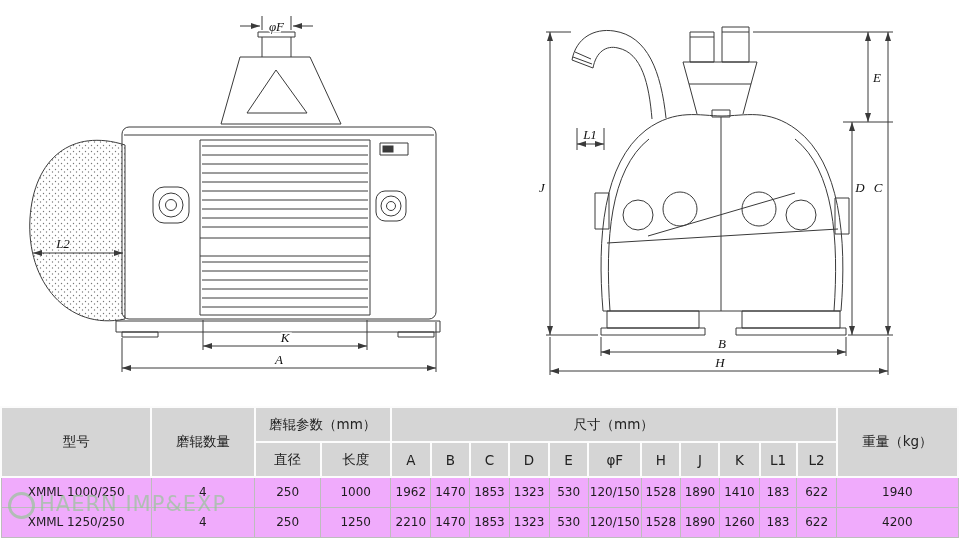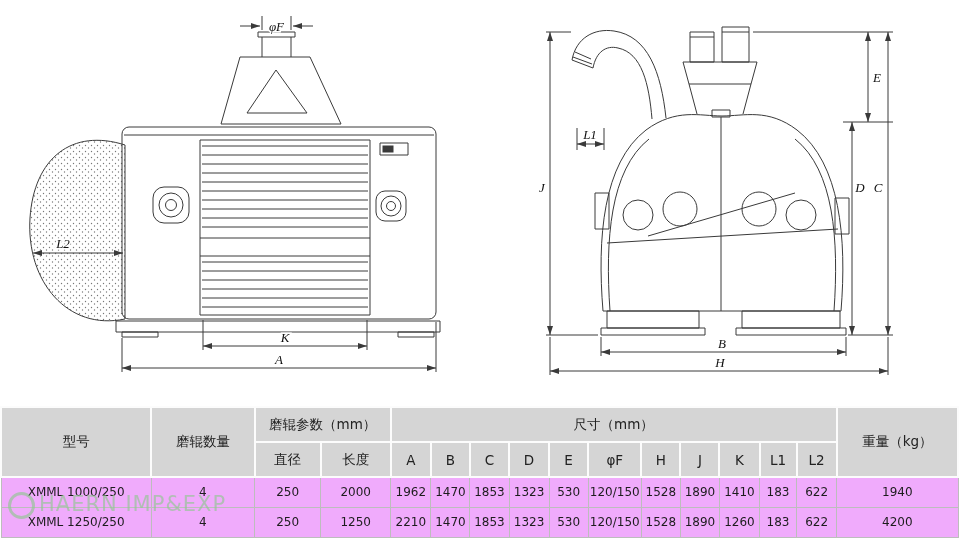--- a/index.html
+++ b/index.html
@@ -199,21 +199,21 @@
         <th>K</th>
         <th>L1</th>
         <th>L2</th>
       </tr>
     </thead>
     <tbody>
       <tr>
         <td>XMML 1000/250</td>
         <td>4</td>
         <td>250</td>
-        <td>2000</td>
+        <td>1000</td>
         <td>1962</td>
         <td>1470</td>
         <td>1853</td>
         <td>1323</td>
         <td>530</td>
         <td>120/150</td>
         <td>1528</td>
         <td>1890</td>
         <td>1410</td>
         <td>183</td>

